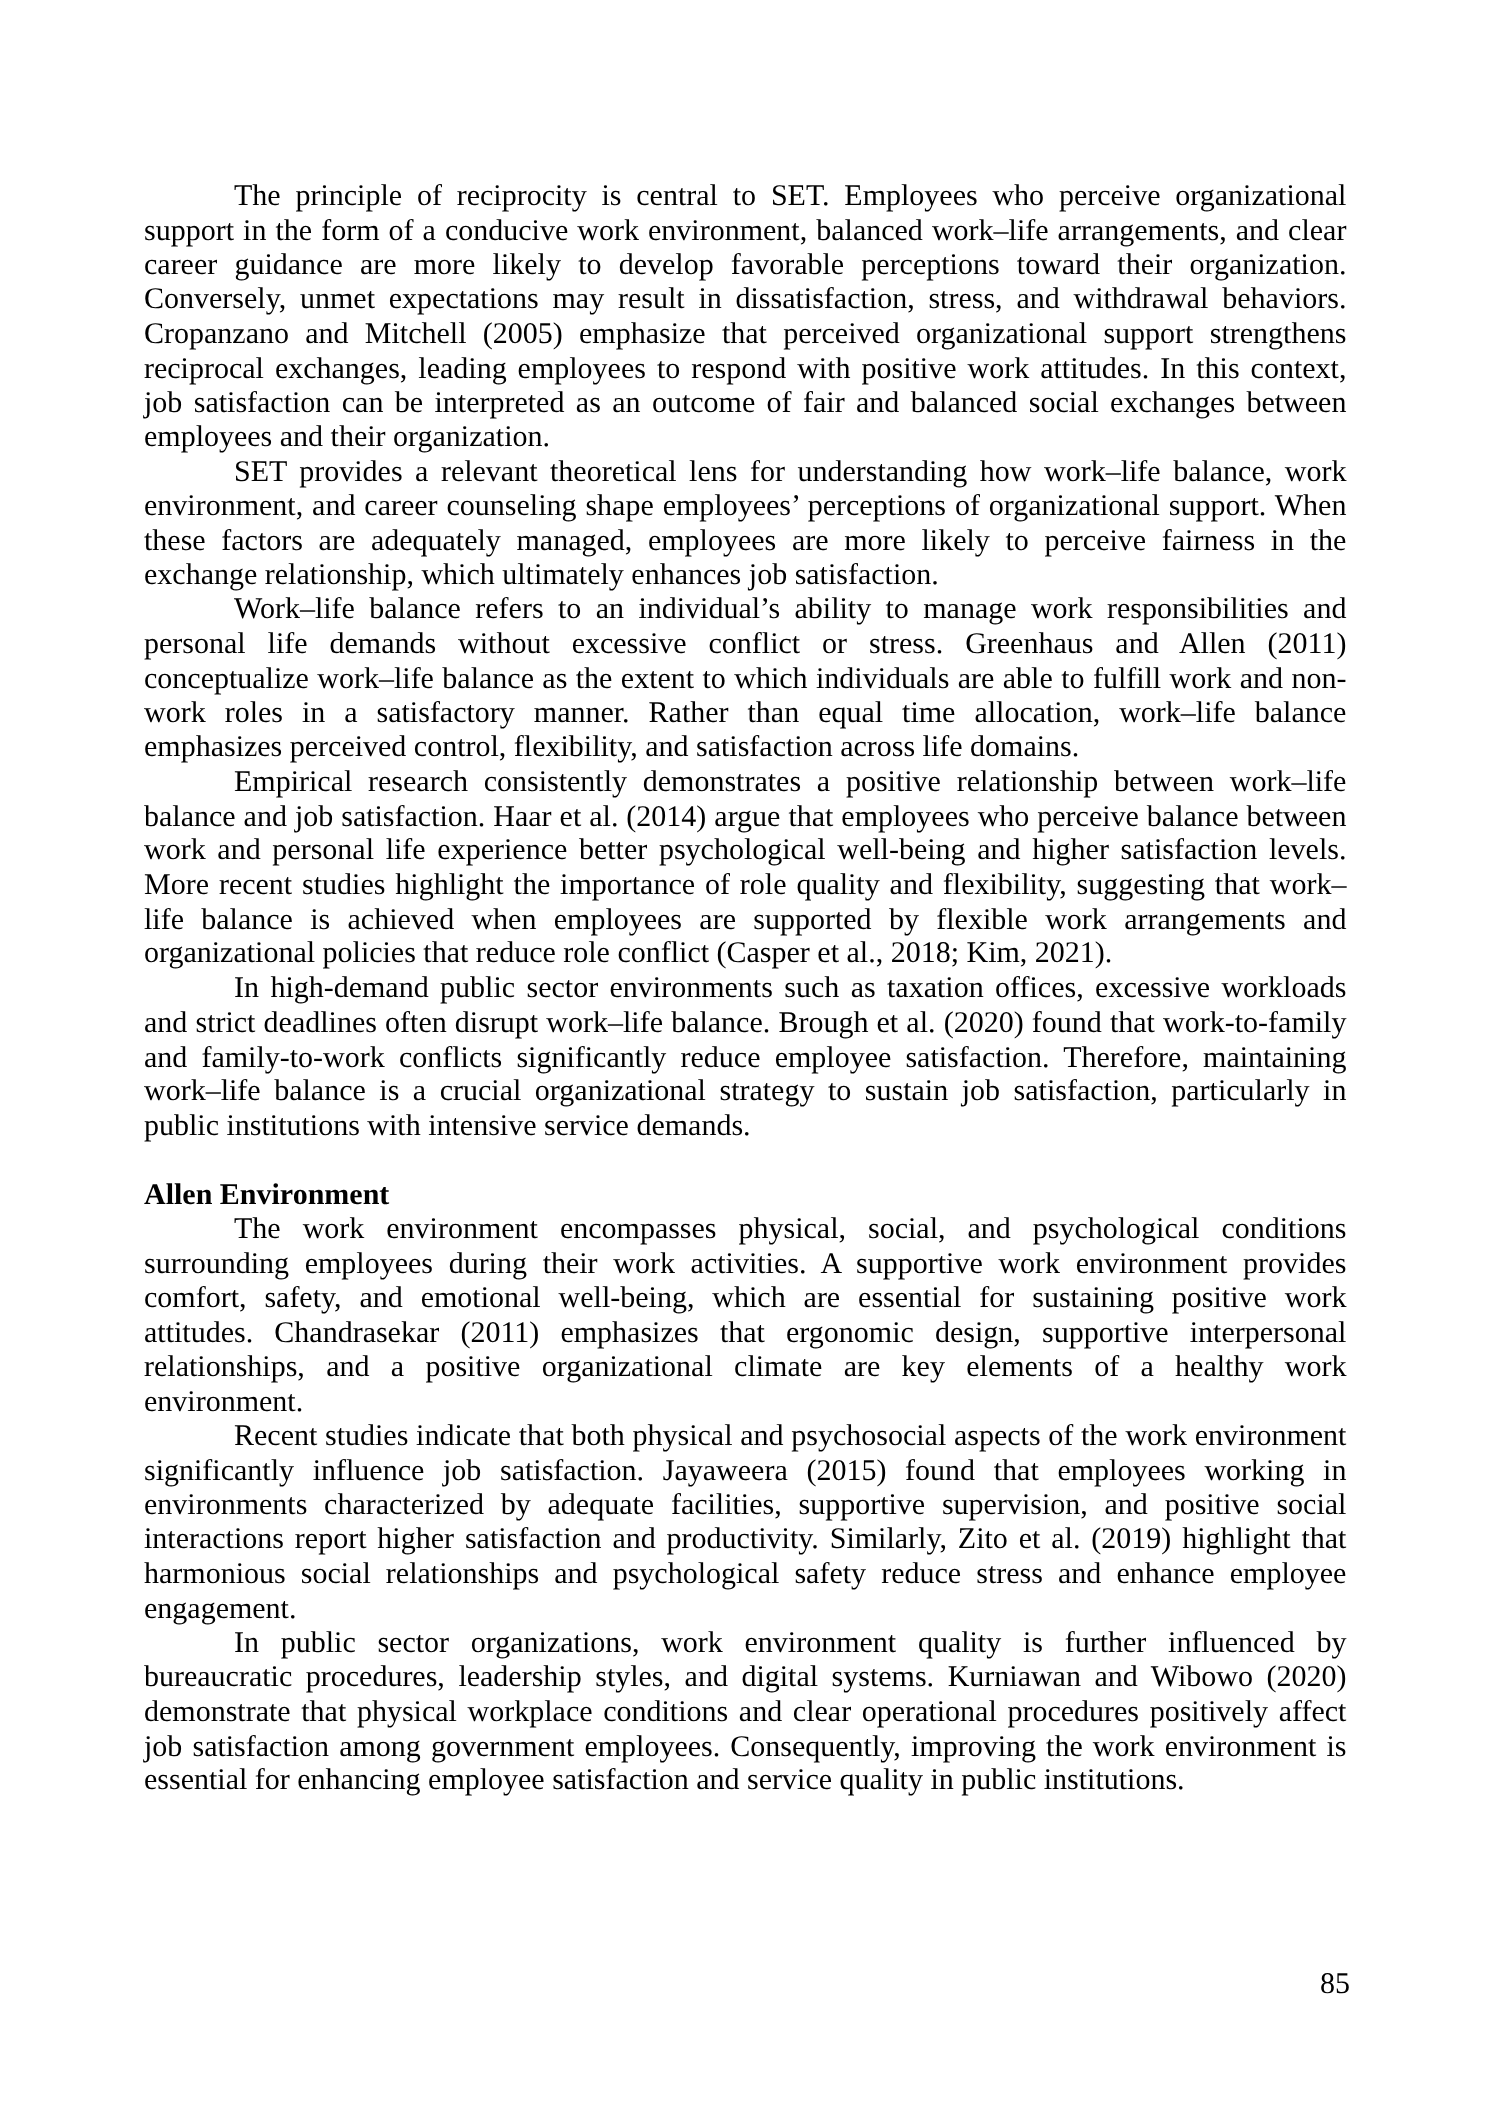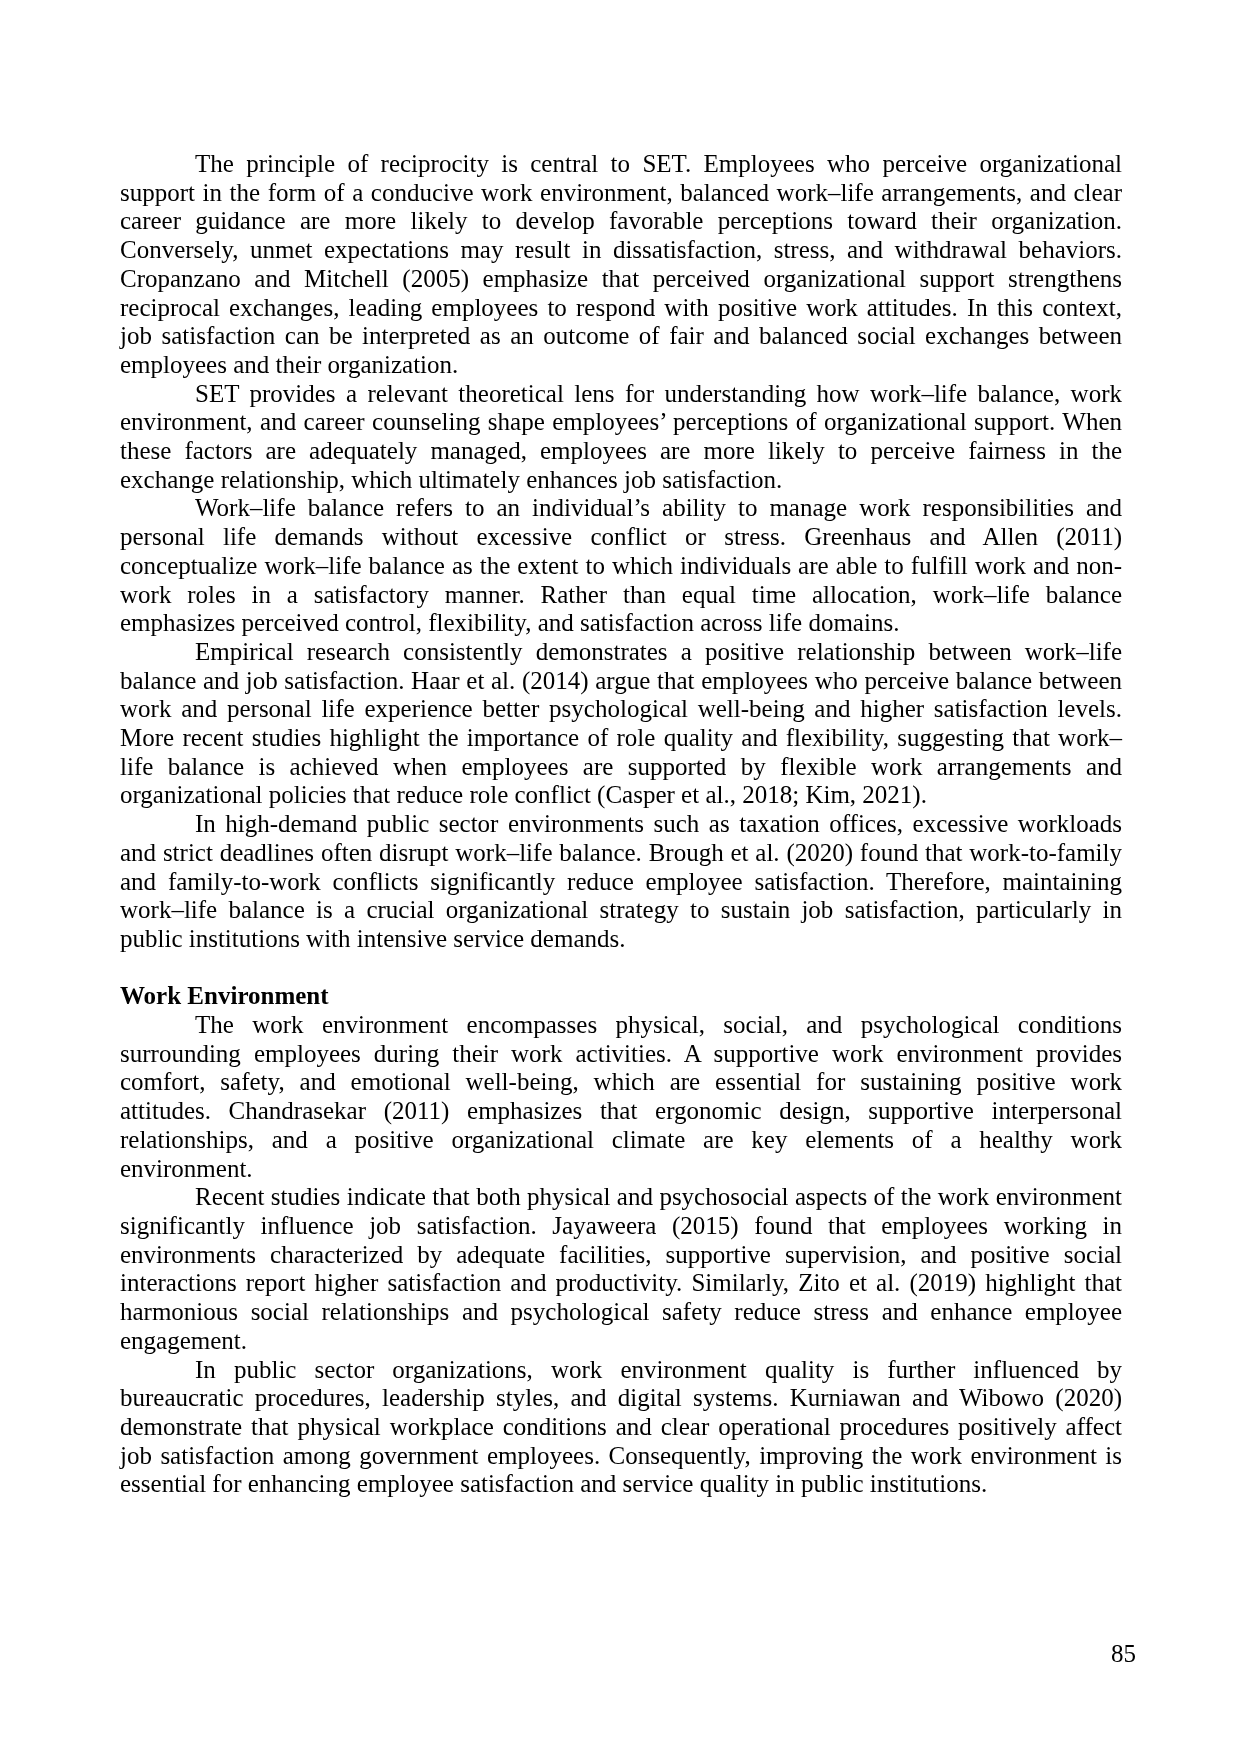--- a/index.html
+++ b/index.html
@@ -41,21 +41,21 @@
     font-weight: bold;
     text-align: left;
     text-indent: 0;
   }
   .section-heading.italic {
     font-style: italic;
   }
   .page-number {
     position: absolute;
     top: 1640px;
-    right: 106px;
+    right: 117px;
     font-size: 25px;
     line-height: 28.7px;
     text-align: right;
   }
 </style>
 </head>
 <body>
 
 <div class="page">
   <div class="content">
@@ -64,21 +64,21 @@
 
     <p>SET provides a relevant theoretical lens for understanding how work–life balance, work environment, and career counseling shape employees’ perceptions of organizational support. When these factors are adequately managed, employees are more likely to perceive fairness in the exchange relationship, which ultimately enhances job satisfaction.</p>
 
 
     <p>Work–life balance refers to an individual’s ability to manage work responsibilities and personal life demands without excessive conflict or stress. Greenhaus and Allen (2011) conceptualize work–life balance as the extent to which individuals are able to fulfill work and non-work roles in a satisfactory manner. Rather than equal time allocation, work–life balance emphasizes perceived control, flexibility, and satisfaction across life domains.</p>
 
     <p>Empirical research consistently demonstrates a positive relationship between work–life balance and job satisfaction. Haar et al. (2014) argue that employees who perceive balance between work and personal life experience better psychological well-being and higher satisfaction levels. More recent studies highlight the importance of role quality and flexibility, suggesting that work–life balance is achieved when employees are supported by flexible work arrangements and organizational policies that reduce role conflict (Casper et al., 2018; Kim, 2021).</p>
 
     <p>In high-demand public sector environments such as taxation offices, excessive workloads and strict deadlines often disrupt work–life balance. Brough et al. (2020) found that work-to-family and family-to-work conflicts significantly reduce employee satisfaction. Therefore, maintaining work–life balance is a crucial organizational strategy to sustain job satisfaction, particularly in public institutions with intensive service demands.</p>
 
-    <h2 class="section-heading">Work Environment</h2>
+    <h2 class="section-heading">Allen Environment</h2>
 
     <p>The work environment encompasses physical, social, and psychological conditions surrounding employees during their work activities. A supportive work environment provides comfort, safety, and emotional well-being, which are essential for sustaining positive work attitudes. Chandrasekar (2011) emphasizes that ergonomic design, supportive interpersonal relationships, and a positive organizational climate are key elements of a healthy work environment.</p>
 
     <p>Recent studies indicate that both physical and psychosocial aspects of the work environment significantly influence job satisfaction. Jayaweera (2015) found that employees working in environments characterized by adequate facilities, supportive supervision, and positive social interactions report higher satisfaction and productivity. Similarly, Zito et al. (2019) highlight that harmonious social relationships and psychological safety reduce stress and enhance employee engagement.</p>
 
     <p>In public sector organizations, work environment quality is further influenced by bureaucratic procedures, leadership styles, and digital systems. Kurniawan and Wibowo (2020) demonstrate that physical workplace conditions and clear operational procedures positively affect job satisfaction among government employees. Consequently, improving the work environment is essential for enhancing employee satisfaction and service quality in public institutions.</p>
 
   </div>
 
   <div class="page-number">85</div>

